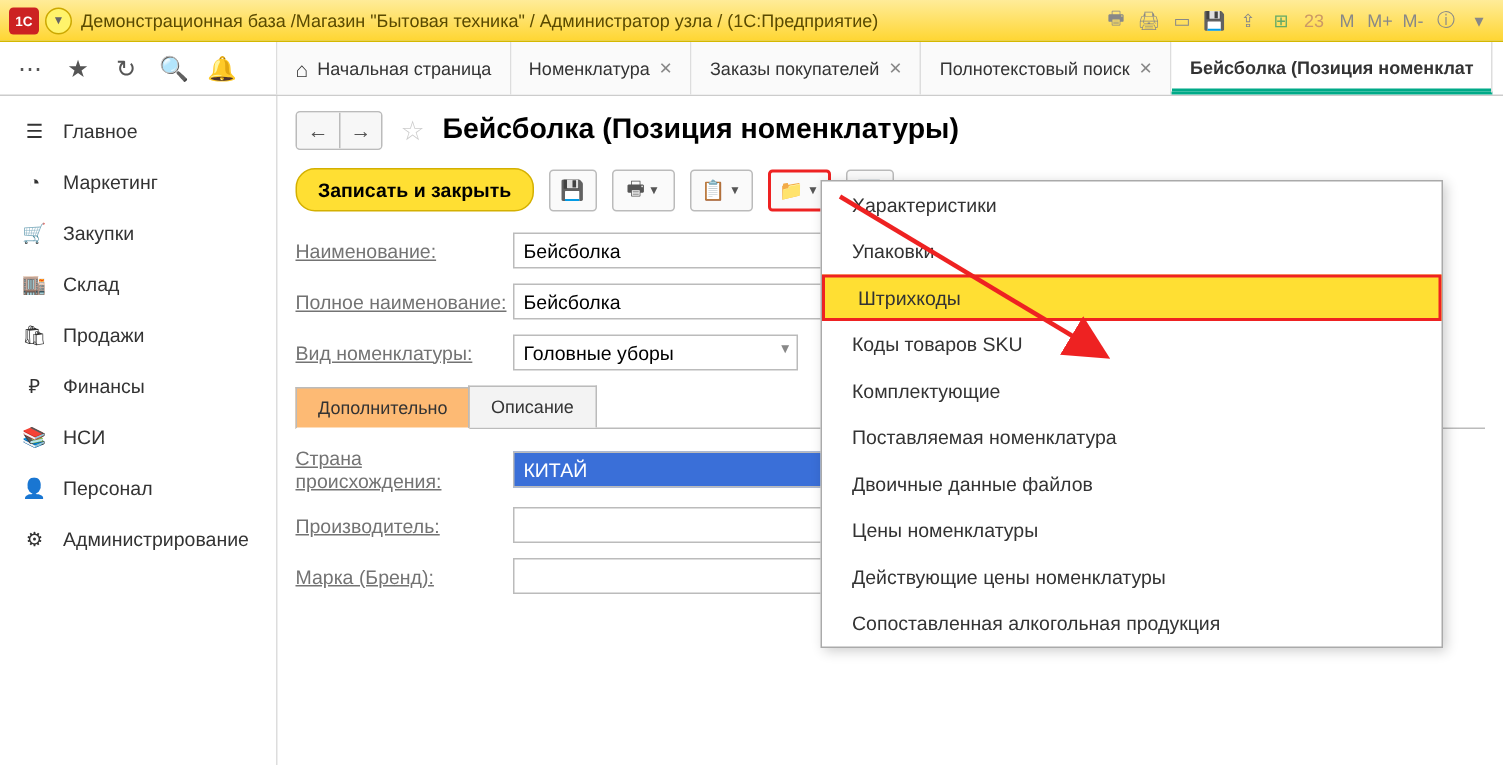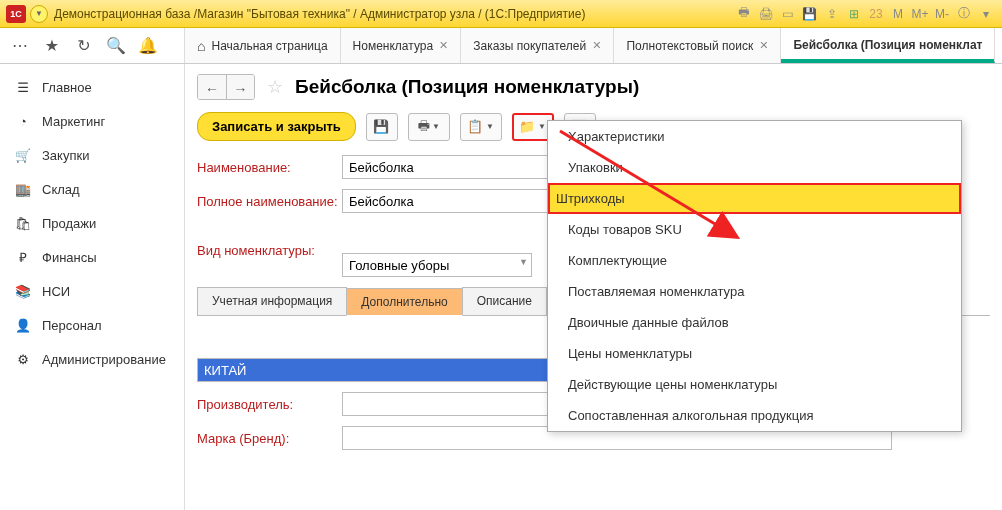--- a/index.html
+++ b/index.html
@@ -42,36 +42,36 @@
 
 .action-row { display: flex; align-items: center; gap: 10px; margin-bottom: 14px; }
 .btn-primary { background: #ffdf33; border: 1px solid #d4b000; padding: 6px 14px; font-size: 13px; font-weight: bold; border-radius: 13px; }
 .icon-btn { width: 32px; height: 28px; border: 1px solid #bbb; border-radius: 3px; background: #fafafa; display: flex; align-items: center; justify-content: center; font-size: 13px; color: #555; position: relative; }
 .icon-btn .dd-arrow { font-size: 8px; margin-left: 2px; }
 .icon-btn.with-dd { width: 42px; }
 .icon-btn.highlighted { border: 2px solid #e22; }
 
 
 .form-row { display: flex; align-items: center; margin-bottom: 10px; }
-.form-label { width: 145px; font-size: 13px; color: #b91c1c; }
+.form-label { width: 145px; font-size: 13px; color: #737373; text-decoration: underline; }
 .form-input { flex: 0 0 550px; height: 24px; border: 1px solid #bbb; padding: 2px 6px; font-size: 13px; background: #fff; }
 .form-input.narrow { flex: 0 0 170px; }
 .form-input.selected { background: #3a6fd8; color: #fff; }
-.input-wrap { position: relative; margin-top: 30px; }
+.input-wrap { position: relative; }
 .input-dd { position: absolute; right: 4px; top: 4px; font-size: 9px; color: #888; }
 
 
 .inner-tabs { display: flex; border-bottom: 1px solid #bbb; margin-bottom: 12px; margin-top: 4px; }
 .inner-tab { padding: 6px 14px; border: 1px solid #bbb; border-bottom: none; background: #f3f3f3; font-size: 12px; margin-right: -1px; }
 .inner-tab.active { background: #fdba74; border-bottom: 1px solid #fff; position: relative; top: 1px; }
 
 
 .dropdown { position: absolute; top: 56px; left: 362px; width: 415px; background: #fff; border: 1px solid #aaa; box-shadow: 2px 2px 8px rgba(0,0,0,0.2); z-index: 10; }
 .dropdown-item { padding: 8px 20px; font-size: 13px; color: #333; }
-.dropdown-item.highlight { background: #ffdf33; border: 2px solid #e22; padding: 6px 6px; }
+.dropdown-item.highlight { background: #ffdf33; border: 2px solid #e22; padding: 6px 22px; }
 
 
 .red-arrow { position: absolute; top: 62px; left: 370px; width: 190px; height: 120px; pointer-events: none; z-index: 11; }
 </style>
 </head>
 <body>
 
 <div class="titlebar">
   <div class="logo">1C</div>
   <div class="dd">▼</div>
@@ -193,26 +193,26 @@
     </div>
     <div class="form-row">
       <div class="form-label">Вид номенклатуры:</div>
       <div class="input-wrap" style="flex:0 0 170px">
         <input class="form-input narrow" value="Головные уборы" style="">
         <span class="input-dd">▼</span>
       </div>
     </div>
 
     <div class="inner-tabs">
-      <div class="inner-tab">Учетная информация</div>
       <div class="inner-tab active">Дополнительно</div>
       <div class="inner-tab">Описание</div>
     </div>
 
     <div class="form-row">
+      <div class="form-label">Страна происхождения:</div>
       <div class="input-wrap" style="flex:0 0 550px">
         <input class="form-input selected" style="flex: 0 0 auto; width: 100%;" value="КИТАЙ">
       </div>
     </div>
     <div class="form-row">
       <div class="form-label">Производитель:</div>
       <input class="form-input" value="" style="">
     </div>
     <div class="form-row">
       <div class="form-label">Марка (Бренд):</div>

